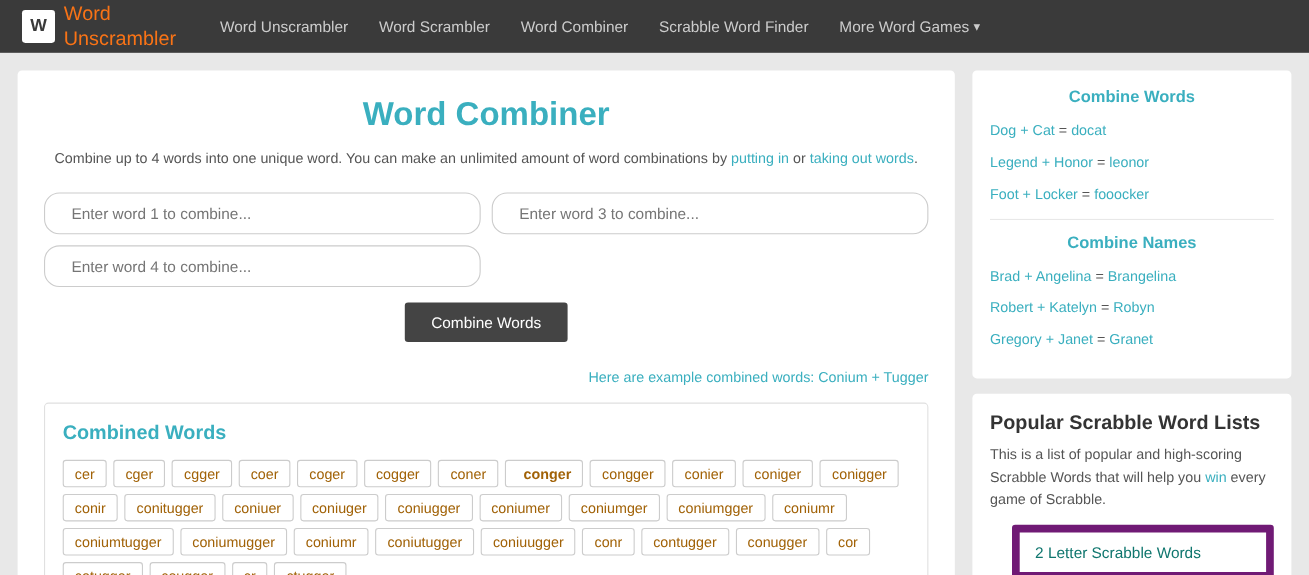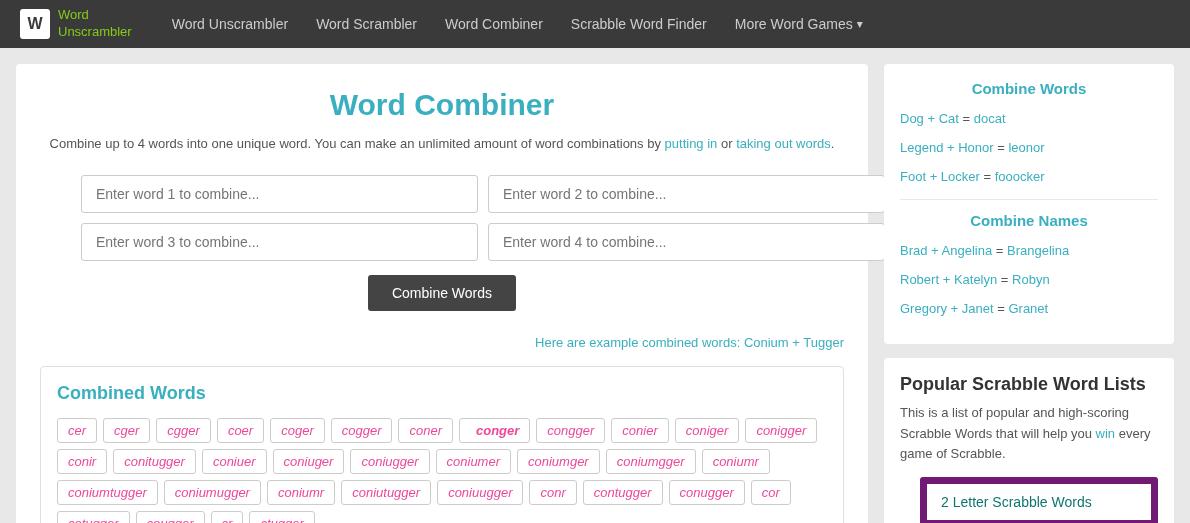--- a/index.html
+++ b/index.html
@@ -25,22 +25,22 @@
       font-size: 16px;
       width: 30px;
       height: 30px;
       display: flex;
       align-items: center;
       justify-content: center;
       border-radius: 3px;
       margin-right: 8px;
     }
     .nav-logo-text {
-      color: #84cc16;
-      font-size: 13px;
+      color: #f97316;
+      font-size: 18px;
       line-height: 1.3;
     }
     nav a {
       color: #ccc;
       text-decoration: none;
       margin-right: 28px;
       font-size: 14px;
     }
     .nav-more {
       color: #ccc;
@@ -87,27 +87,26 @@
     .page-desc a { color: #3aafbf; text-decoration: none; }
 
     .input-grid {
       display: grid;
       grid-template-columns: 1fr 1fr;
       gap: 10px;
       margin-bottom: 14px;
     }
     .word-input {
       border: 1px solid #ccc;
-      border-radius: 3px;
-      padding: 10px 14px;
+      border-radius: 14px;
+      padding: 10px 24px;
       font-size: 14px;
       color: #aaa;
       width: 100%;
       outline: none;
-      margin-left: 41px;
     }
 
     .btn-combine {
       display: block;
       margin: 0 auto 24px;
       background: #444;
       color: white;
       border: none;
       border-radius: 3px;
       padding: 10px 24px;
@@ -138,23 +137,22 @@
     .words-grid {
       display: flex;
       flex-wrap: wrap;
       gap: 6px;
     }
     .word-badge {
       border: 1px solid #ccc;
       border-radius: 3px;
       padding: 4px 10px;
       font-size: 13px;
-      color: #ec4899;
+      color: #a16207;
       cursor: pointer;
-      font-style: italic;
     }
 
     
     .sidebar {
       width: 290px;
       flex-shrink: 0;
       display: flex;
       flex-direction: column;
       gap: 14px;
     }
@@ -236,21 +234,20 @@
   <div class="main-content">
     <h1 class="page-title">Word Combiner</h1>
     <p class="page-desc">
       Combine up to 4 words into one unique word. You can make an unlimited amount of word combinations by
       <a href="#">putting in</a> or
       <a href="#">taking out words</a>.
     </p>
 
     <div class="input-grid">
       <input class="word-input" type="text" placeholder="Enter word 1 to combine..." style="">
-      <input class="word-input" type="text" placeholder="Enter word 2 to combine..." style="">
       <input class="word-input" type="text" placeholder="Enter word 3 to combine..." style="">
       <input class="word-input" type="text" placeholder="Enter word 4 to combine..." style="">
     </div>
 
     <button class="btn-combine">Combine Words</button>
 
     <p class="example-line">
       <span>Here are example combined words:</span>
       <span> </span><span style="color:#3aafbf">Conium</span>
       <span> </span><span>+</span>

